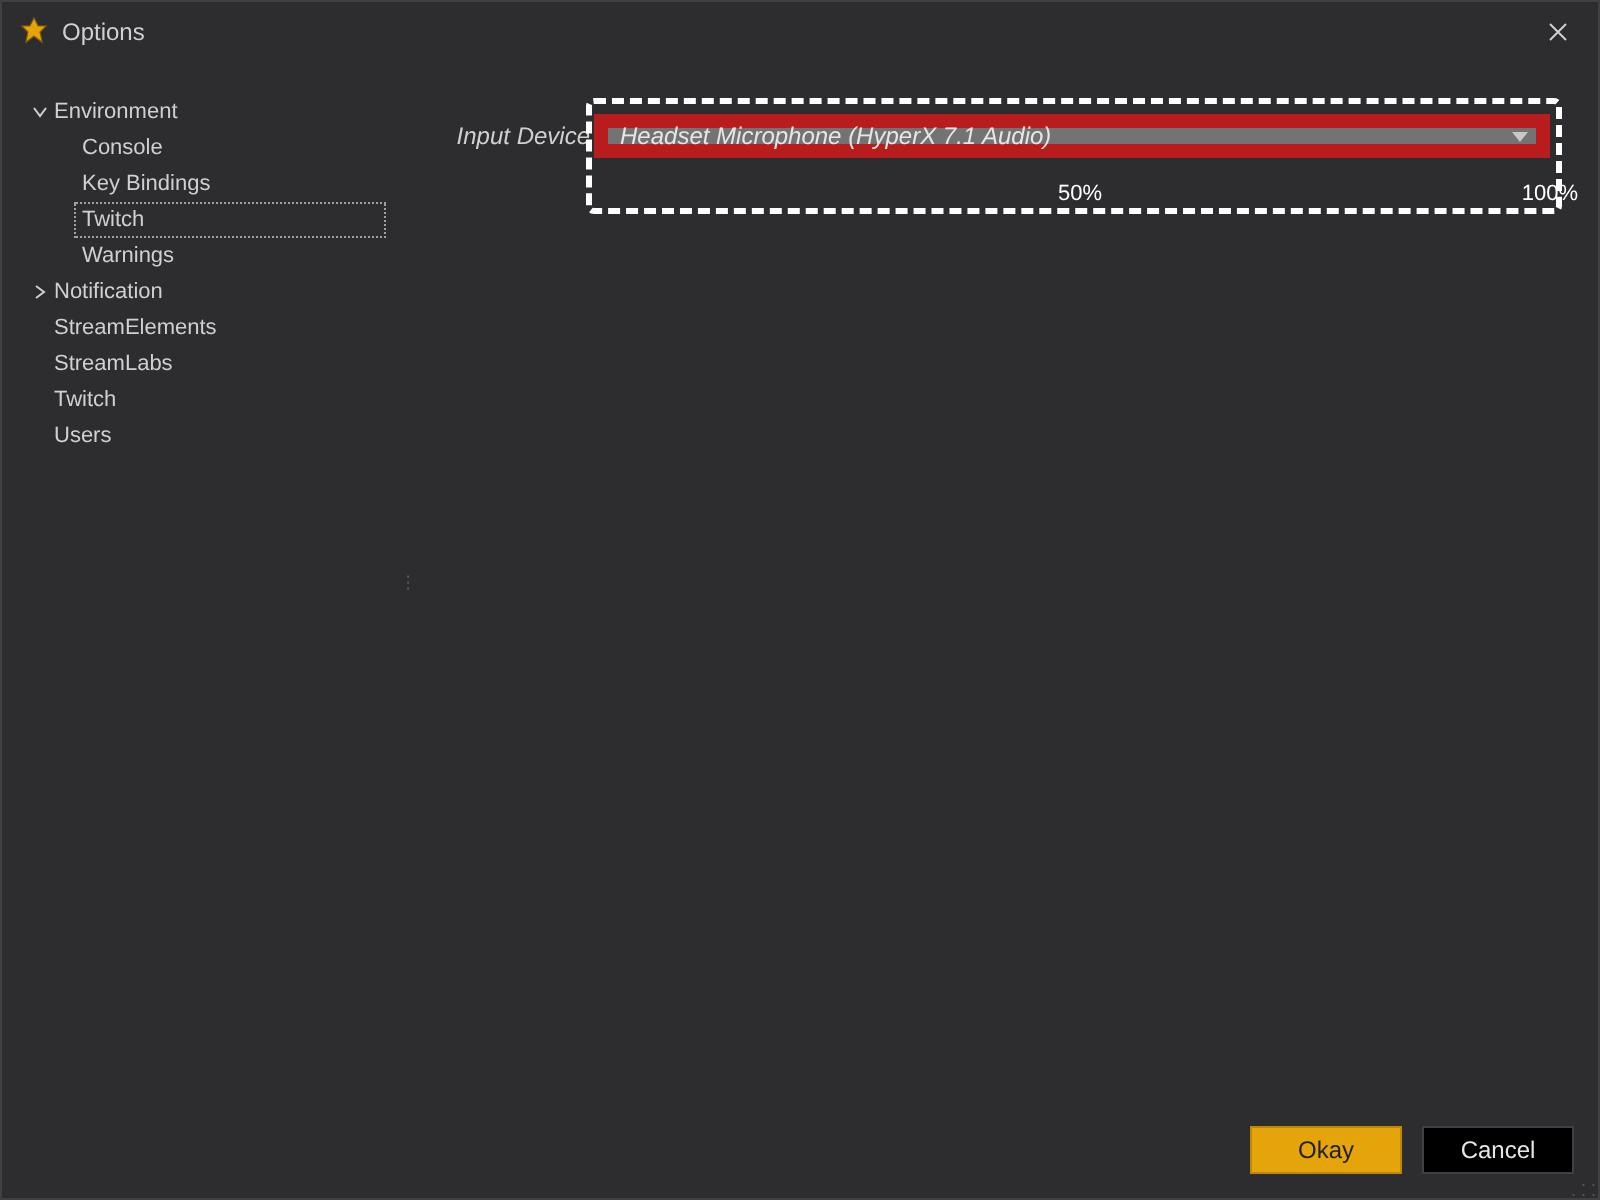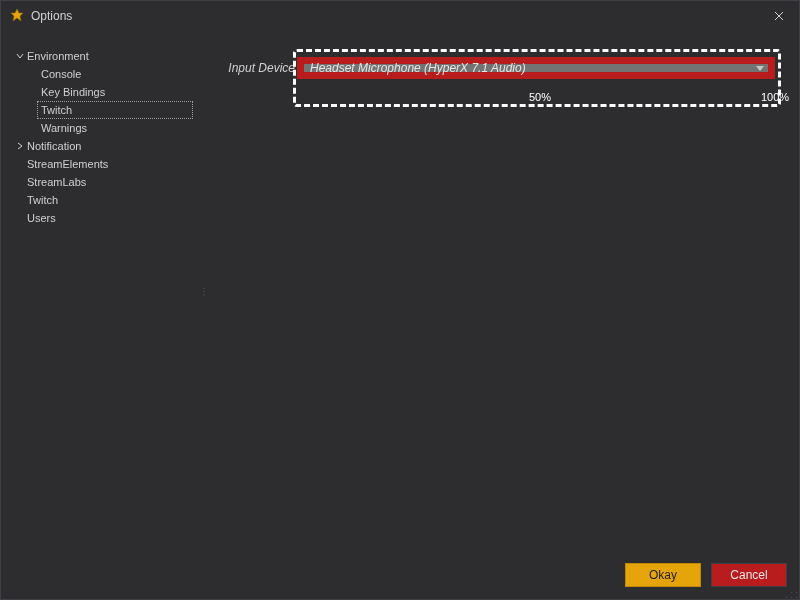--- a/index.html
+++ b/index.html
@@ -126,21 +126,21 @@
     display:flex; align-items:center; justify-content:flex-end;
     gap: 10px;
     padding: 0 12px;
     background: #2d2d30;
   }
   .btn {
     min-width: 76px; height: 24px;
     display:flex; align-items:center; justify-content:center;
     font-size: 12px;
     border: 1px solid #3f3f46;
-    background: #b91c1c;
+    background: #000000;
     color: #e6e6e6;
     cursor: pointer;
   }
   .btn.primary {
     background: #e5a50a;
     border-color: #c08800;
     color: #1e1e1e;
   }
 
   .resize-grip {

